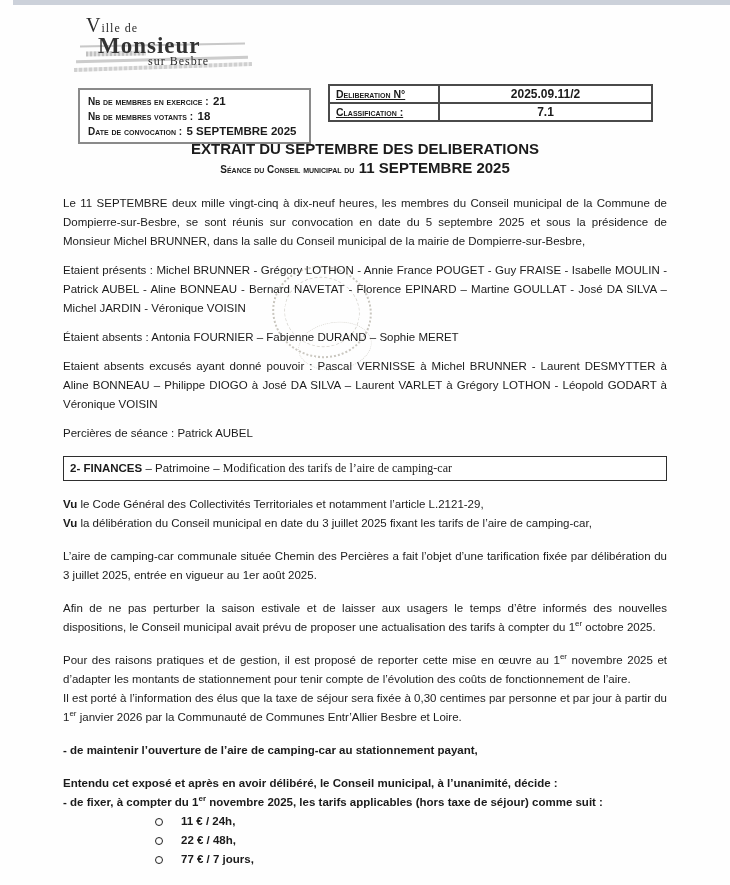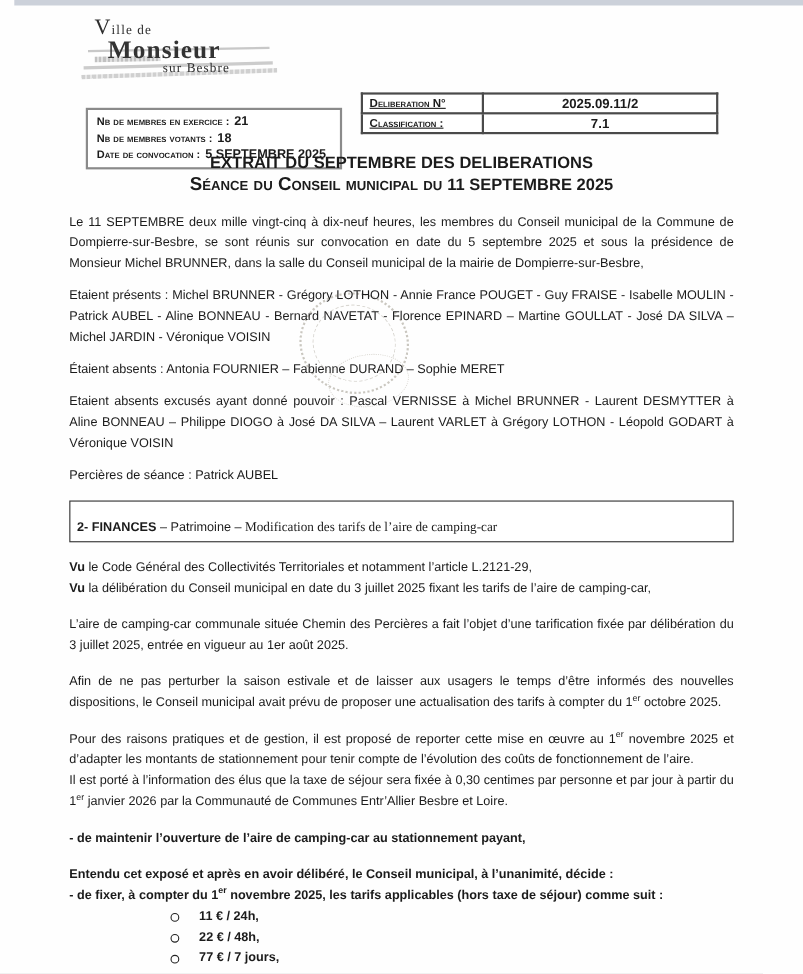--- a/index.html
+++ b/index.html
@@ -20,21 +20,21 @@
   .logo .hline { position:absolute; z-index:1; background:#9a9a9a; }
   .logo .hl1 { top:30px; left:-6px; width:165px; height:2px; opacity:.55; transform:rotate(-1deg); }
   .logo .hl2 { top:44px; left:-10px; width:172px; height:3px; opacity:.5; transform:rotate(-1.5deg); }
   .logo .hl3 { top:51px; left:-12px; width:178px; height:4px; opacity:.4; transform:rotate(-2deg);
                background:repeating-linear-gradient(90deg,#8a8a8a 0 3px,#c5c5c5 3px 5px); }
   .logo .hl4 { top:37px; left:0px; width:60px; height:5px; opacity:.45;
                background:repeating-linear-gradient(90deg,#777 0 2px,#bbb 2px 4px); transform:rotate(-1deg); }
 
   
   .member-box {
-    position:absolute; left:78px; top:98px; width:233px; box-sizing:border-box;
+    position:absolute; left:78px; top:88px; width:233px; box-sizing:border-box;
     border:2px solid #8a8a8a; background:#fff; padding:3px 8px 4px;
   }
   .mrow { line-height:13px; white-space:nowrap; }
   .mlabel { font-variant:small-caps; font-weight:700; font-size:10px; }
   .mvalue { font-weight:700; font-size:11.5px; }
 
   .delib-table { position:absolute; left:328px; top:84px; width:325px; border-collapse:collapse; background:#fff; }
   .delib-table td { border:2px solid #4a4a4a; padding:0 6px; height:16px; }
   .dlabel { width:96px; font-variant:small-caps; font-weight:700; font-size:10.5px;text-decoration:underline; }
   .dvalue { text-align:center; font-weight:700; font-size:12px; }
@@ -44,31 +44,31 @@
            border:2px dotted rgba(140,134,118,.45); border-radius:50%; transform:rotate(12deg); z-index:0; }
   .stamp::after { content:""; position:absolute; left:10px; top:9px; right:10px; bottom:9px;
                   border:1px dashed rgba(150,144,128,.35); border-radius:50%; }
   .stamp2 { position:absolute; left:298px; top:322px; width:72px; height:46px;
             border:1.5px dotted rgba(150,144,128,.32); border-radius:50%; transform:rotate(-8deg); z-index:0; }
 
   
   .doc-body { position:absolute; left:63px; top:140px; width:604px; z-index:1; }
   .title1 { text-align:center; font-weight:700; font-size:15px; line-height:18px; }
   .title2 { text-align:center; font-weight:700; line-height:20px; }
-  .title2 .pref { font-variant:small-caps; font-size:17px; }
+  .title2 .pref { font-variant:small-caps; font-size:10px; }
   .title2 .date { font-size:15px; }
 
   .para { margin:10px 0 0; text-align:justify; font-size:11.5px; line-height:19px; }
   .para.first { margin-top:14px; }
   .para.m0 { margin-top:0; }
   .para.gap { margin-top:14px; }
   .bold { font-weight:700; }
   sup { font-size:8px; line-height:0; }
 
-  .section-box { border:1.5px solid #2e2e2e; margin-top:13px; padding:14px 6px 3px; font-size:11.5px; line-height:18px; background:#fff; }
+  .section-box { border:1.5px solid #2e2e2e; margin-top:13px; padding:2px 6px 3px; font-size:11.5px; line-height:18px; background:#fff; }
   .section-box .serif { font-family:"Liberation Serif", serif; font-size:12px; }
 
   .tariff-list { margin-top:0; }
   .tariff-row { display:flex; align-items:center; padding-left:92px; line-height:19px; font-weight:700; font-size:11.5px; }
   .circle { width:6px; height:6px; border:1.2px solid #222; border-radius:50%; display:inline-block; margin-right:18px; flex:none; }
 </style>
 </head>
 <body>
 
 <div class="page">

